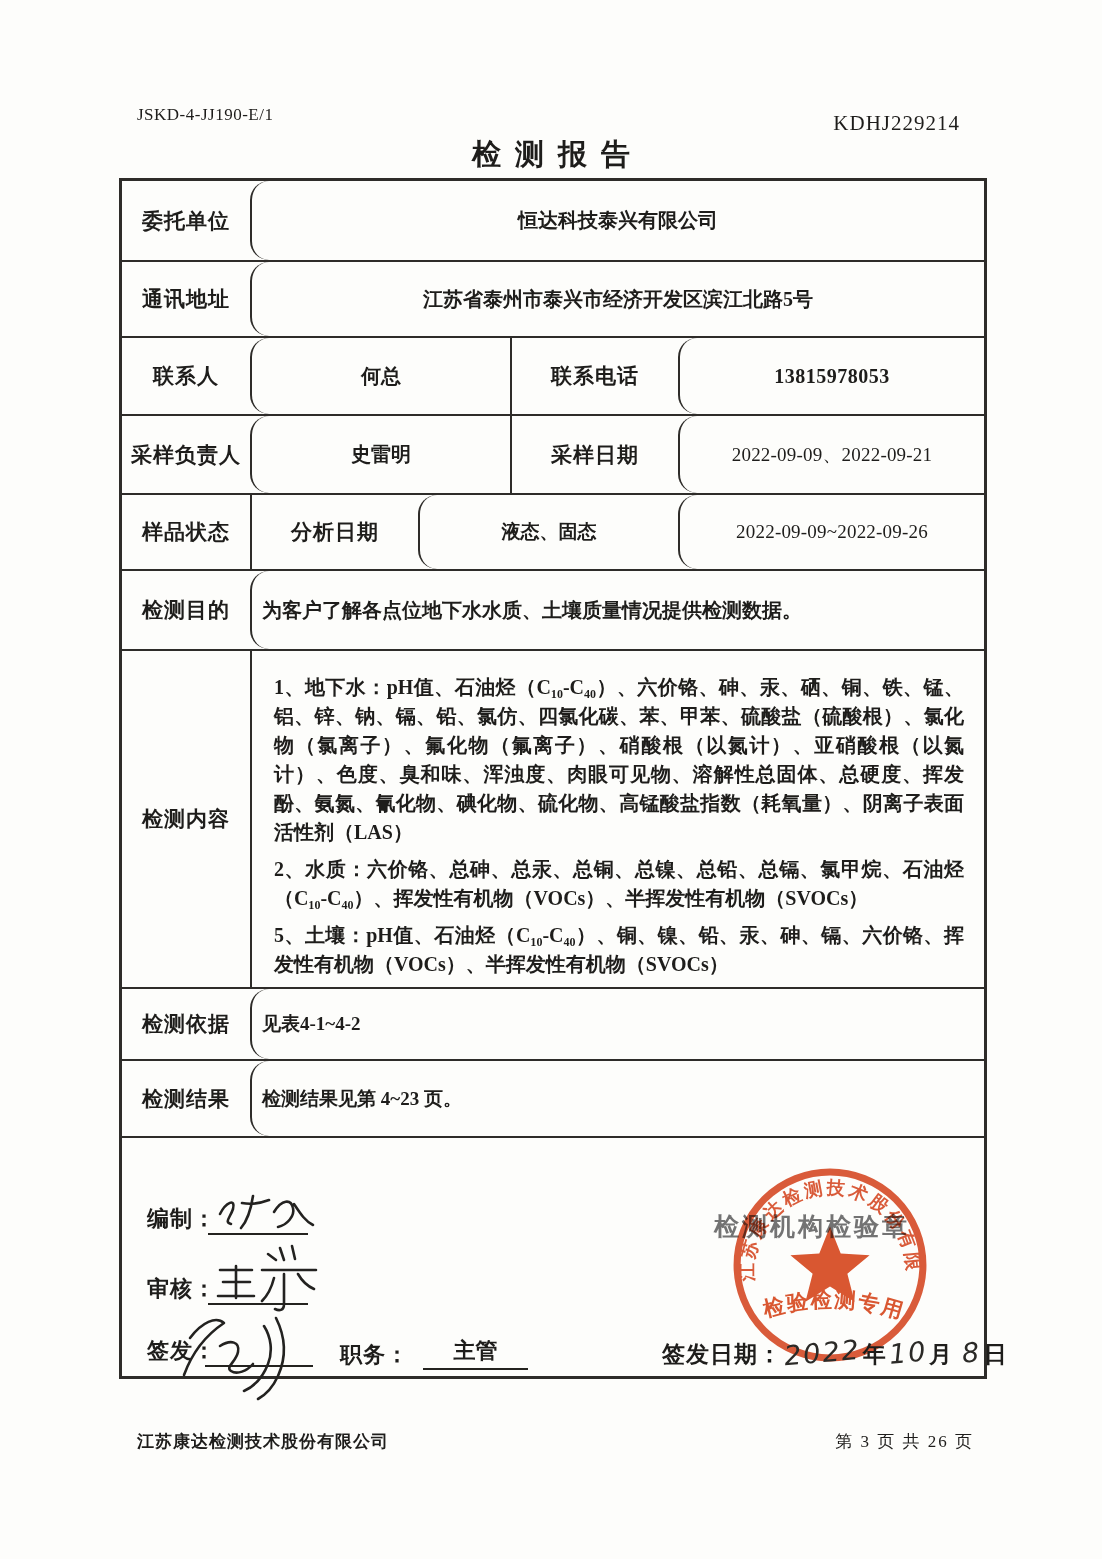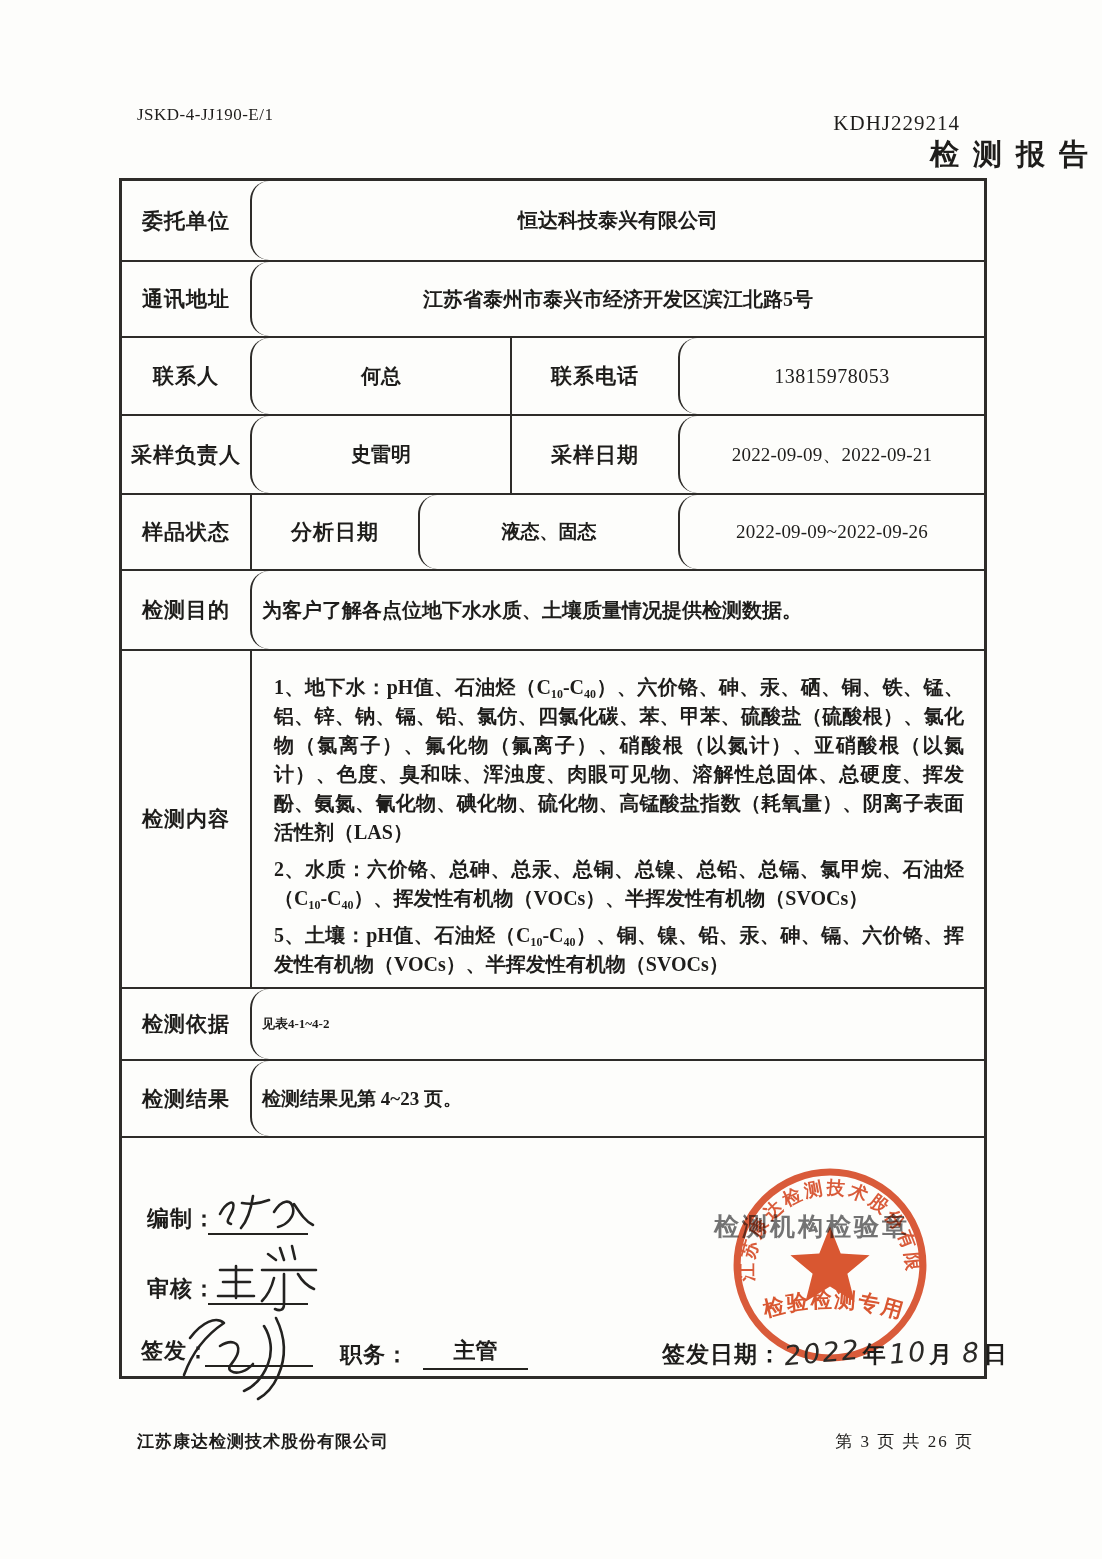--- a/index.html
+++ b/index.html
@@ -5,41 +5,41 @@
   html,body{margin:0;padding:0;background:#e8e8e8;}
   .page{
     position:relative;width:1102px;height:1559px;margin:0 auto;
     background:#fdfdfb;overflow:hidden;
     font-family:"Liberation Serif","DejaVu Serif",serif;color:#1e1d1b;
   }
   
   .doc-code{position:absolute;left:137px;top:105px;font-size:17px;letter-spacing:.5px;}
   .report-no{position:absolute;right:142px;top:111px;font-size:21px;letter-spacing:1px;}
   .title{
-    position:absolute;left:0;top:135px;width:100%;text-align:right;
+    position:absolute;left:0;top:135px;width:100%;text-align:center;
     font-size:29px;font-weight:bold;letter-spacing:14px;text-indent:14px;
     font-family:"Liberation Serif","DejaVu Serif",serif;
   }
   
   .report-table{
     position:absolute;left:119px;top:178px;width:868px;height:1201px;
     border:3px solid #2e2c29;box-sizing:border-box;
     display:flex;flex-direction:column;background:transparent;
   }
   .t-row{display:flex;box-sizing:border-box;flex:0 0 auto;}
   .t-row + .t-row{border-top:2px solid #2e2c29;}
   .cell{box-sizing:border-box;display:flex;align-items:center;justify-content:center;}
   .cell + .cell{border-left:2px solid #2e2c29;}
   .lbl{
     width:128px;flex:0 0 128px;
     font-family:"Liberation Sans","DejaVu Sans",sans-serif;
     font-weight:bold;font-size:21px;letter-spacing:1px;text-align:center;
   }
   .val{flex:1 1 auto;font-size:20px;font-weight:bold;border-radius:19px;}
-  .val.num{font-weight:normal;font-size:20px;letter-spacing:.5px;}
+  .val.num{font-weight:bold;font-size:20px;letter-spacing:.5px;}
   .v1{width:260px;flex:0 0 260px;}
   .l2{width:168px;flex:0 0 168px;}
   .v2{flex:1 1 auto;}
   .left-al{justify-content:flex-start;padding-left:10px;}
   .content-cell{
     flex:1 1 auto;display:block;padding:14px 12px 0 14px;
     font-size:20px;font-weight:bold;line-height:29px;
     text-align:justify;
   }
   .content-cell p{margin:8px;}
@@ -131,21 +131,21 @@
       <div class="cell lbl">检测内容</div>
       <div class="content-cell" style="border-left:2px solid #2e2c29">
         <p>1、地下水：pH值、石油烃（C₁₀-C₄₀）、六价铬、砷、汞、硒、铜、铁、锰、铝、锌、钠、镉、铅、氯仿、四氯化碳、苯、甲苯、硫酸盐（硫酸根）、氯化物（氯离子）、氟化物（氟离子）、硝酸根（以氮计）、亚硝酸根（以氮计）、色度、臭和味、浑浊度、肉眼可见物、溶解性总固体、总硬度、挥发酚、氨氮、氰化物、碘化物、硫化物、高锰酸盐指数（耗氧量）、阴离子表面活性剂（LAS）</p>
         <p>2、水质：六价铬、总砷、总汞、总铜、总镍、总铅、总镉、氯甲烷、石油烃（C₁₀-C₄₀）、挥发性有机物（VOCs）、半挥发性有机物（SVOCs）</p>
         <p>5、土壤：pH值、石油烃（C₁₀-C₄₀）、铜、镍、铅、汞、砷、镉、六价铬、挥发性有机物（VOCs）、半挥发性有机物（SVOCs）</p>
       </div>
     </div>
 
     <div class="t-row" style="flex-basis:72px">
       <div class="cell lbl">检测依据</div>
-      <div class="cell val left-al" style="font-size:13px">见表4-1~4-2</div>
+      <div class="cell val left-al" style="font-size:19px">见表4-1~4-2</div>
     </div>
 
     <div class="t-row" style="flex-basis:77px">
       <div class="cell lbl">检测结果</div>
       <div class="cell val left-al" style="font-size:19px">检测结果见第 4~23 页。</div>
     </div>
 
     <div class="t-row" style="flex:1 1 auto">
       <div class="sig-block">
 
@@ -158,21 +158,21 @@
         </svg>
 
         <div class="sig-label" style="left:25px;top:136px">审核：</div>
         <div class="u-line" style="left:86px;top:131px;width:100px;height:34px"></div>
         <svg class="sig-svg" style="left:88px;top:104px" width="118" height="72" viewBox="0 0 118 72">
           <path d="M10,28 h32 M13,40 h27 M8,54 h36 M26,24 v32"></path>
           <path d="M58,12 l8,6 M70,6 l4,12 M82,4 l3,13"></path>
           <path d="M52,28 h54 M64,36 c-3,12 -7,18 -12,23 M74,32 v30 c0,7 -5,7 -9,5 M88,32 c4,7 9,12 16,15"></path>
         </svg>
 
-        <div class="sig-label" style="left:19px;top:198px">签发：</div>
+        <div class="sig-label" style="left:25px;top:198px">签发：</div>
         <div class="u-line" style="left:83px;top:196px;width:108px;height:31px"></div>
         <svg class="sig-svg" style="left:46px;top:168px" width="160" height="100" viewBox="0 0 160 100">
           <path d="M22,32 c12,-16 26,-22 34,-15 c-18,12 -32,30 -40,52"></path>
           <path d="M52,40 c11,-7 20,-4 18,6 c-2,10 -13,15 -7,19 c6,4 16,0 22,-7"></path>
           <path d="M96,20 c7,11 9,25 4,38 c-5,13 -13,22 -24,27"></path>
           <path d="M108,12 c9,18 11,38 2,58 c-5,11 -11,18 -20,23"></path>
         </svg>
 
         <div class="duty-line" style="left:218px;top:198px">
           <span class="sig-label" style="position:static">职务：</span>

